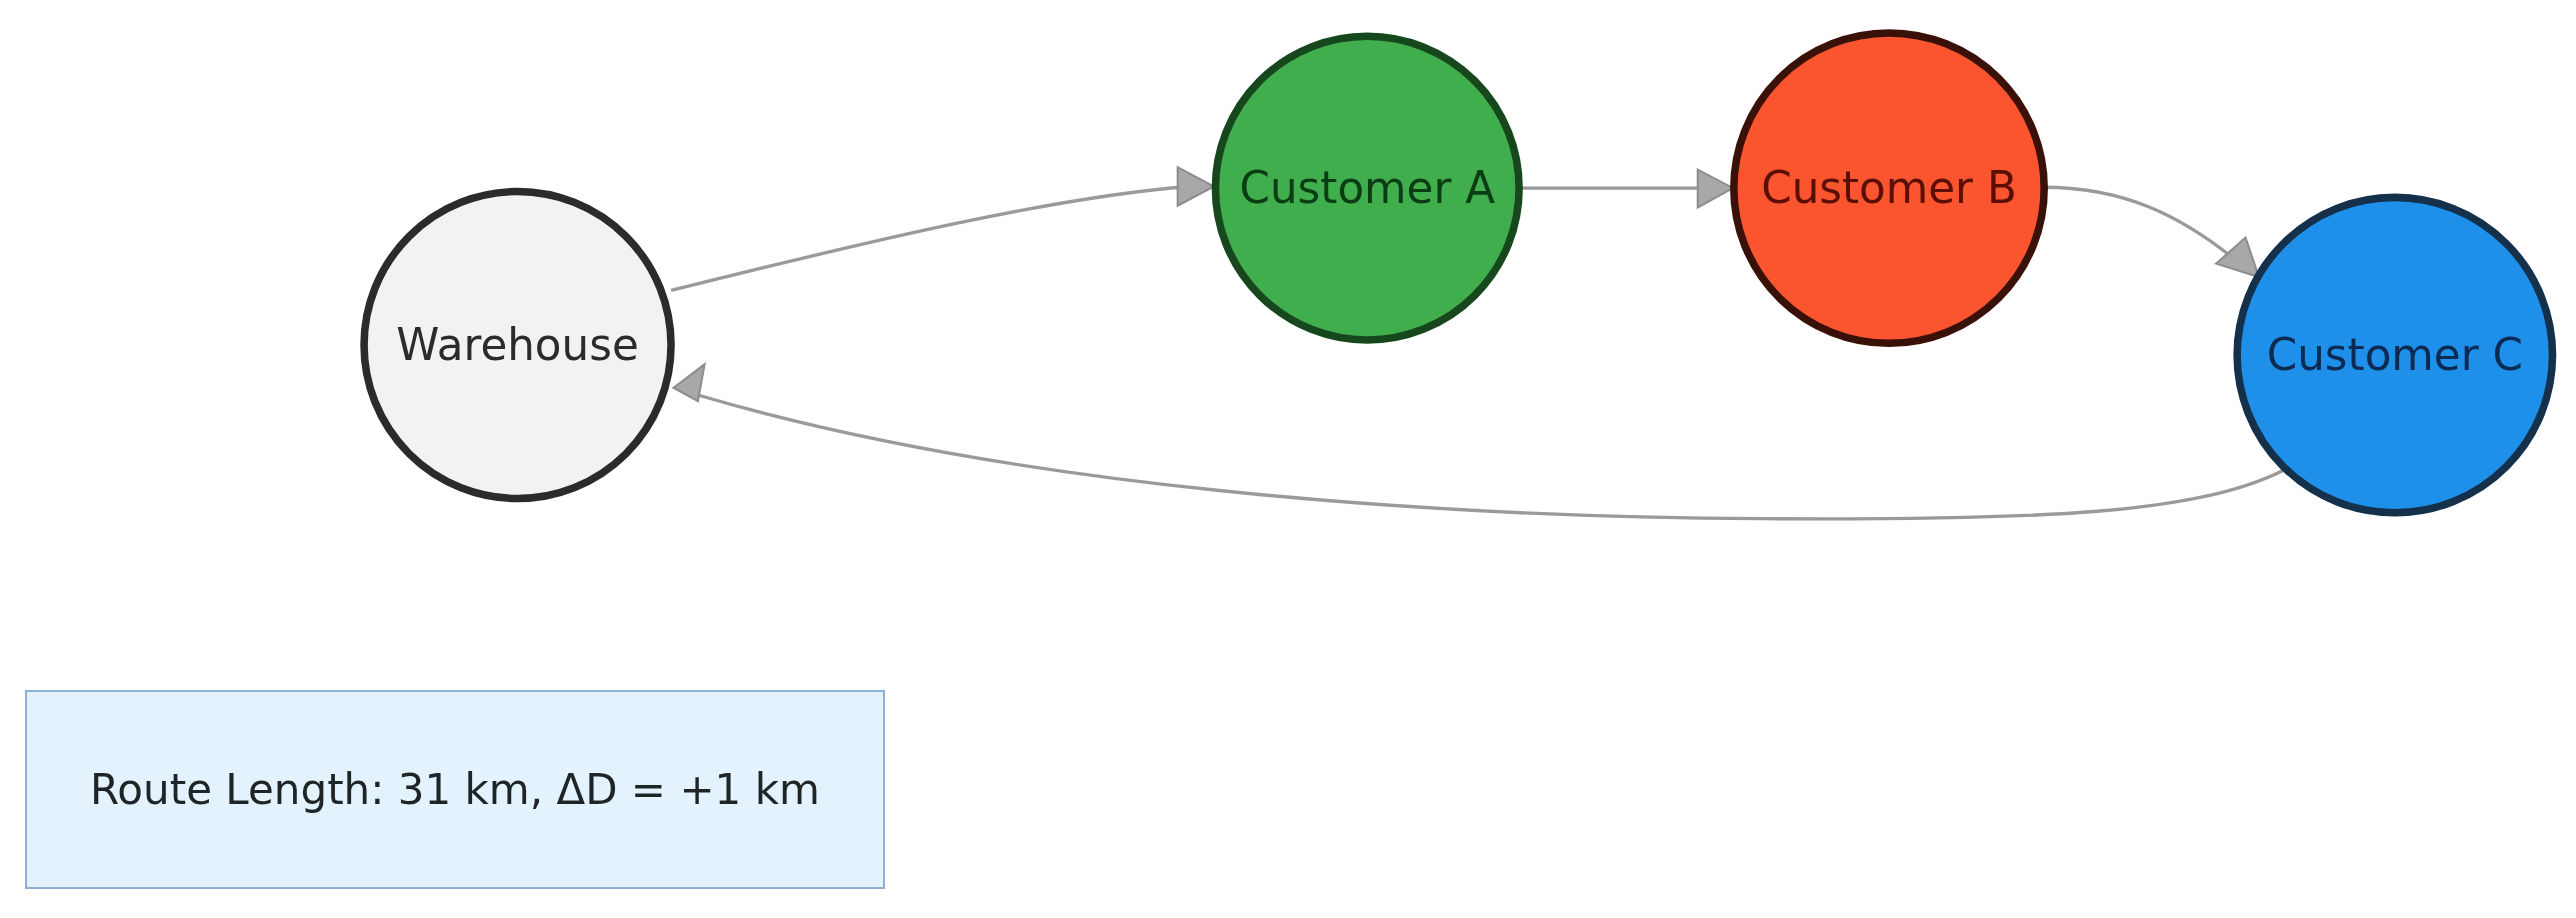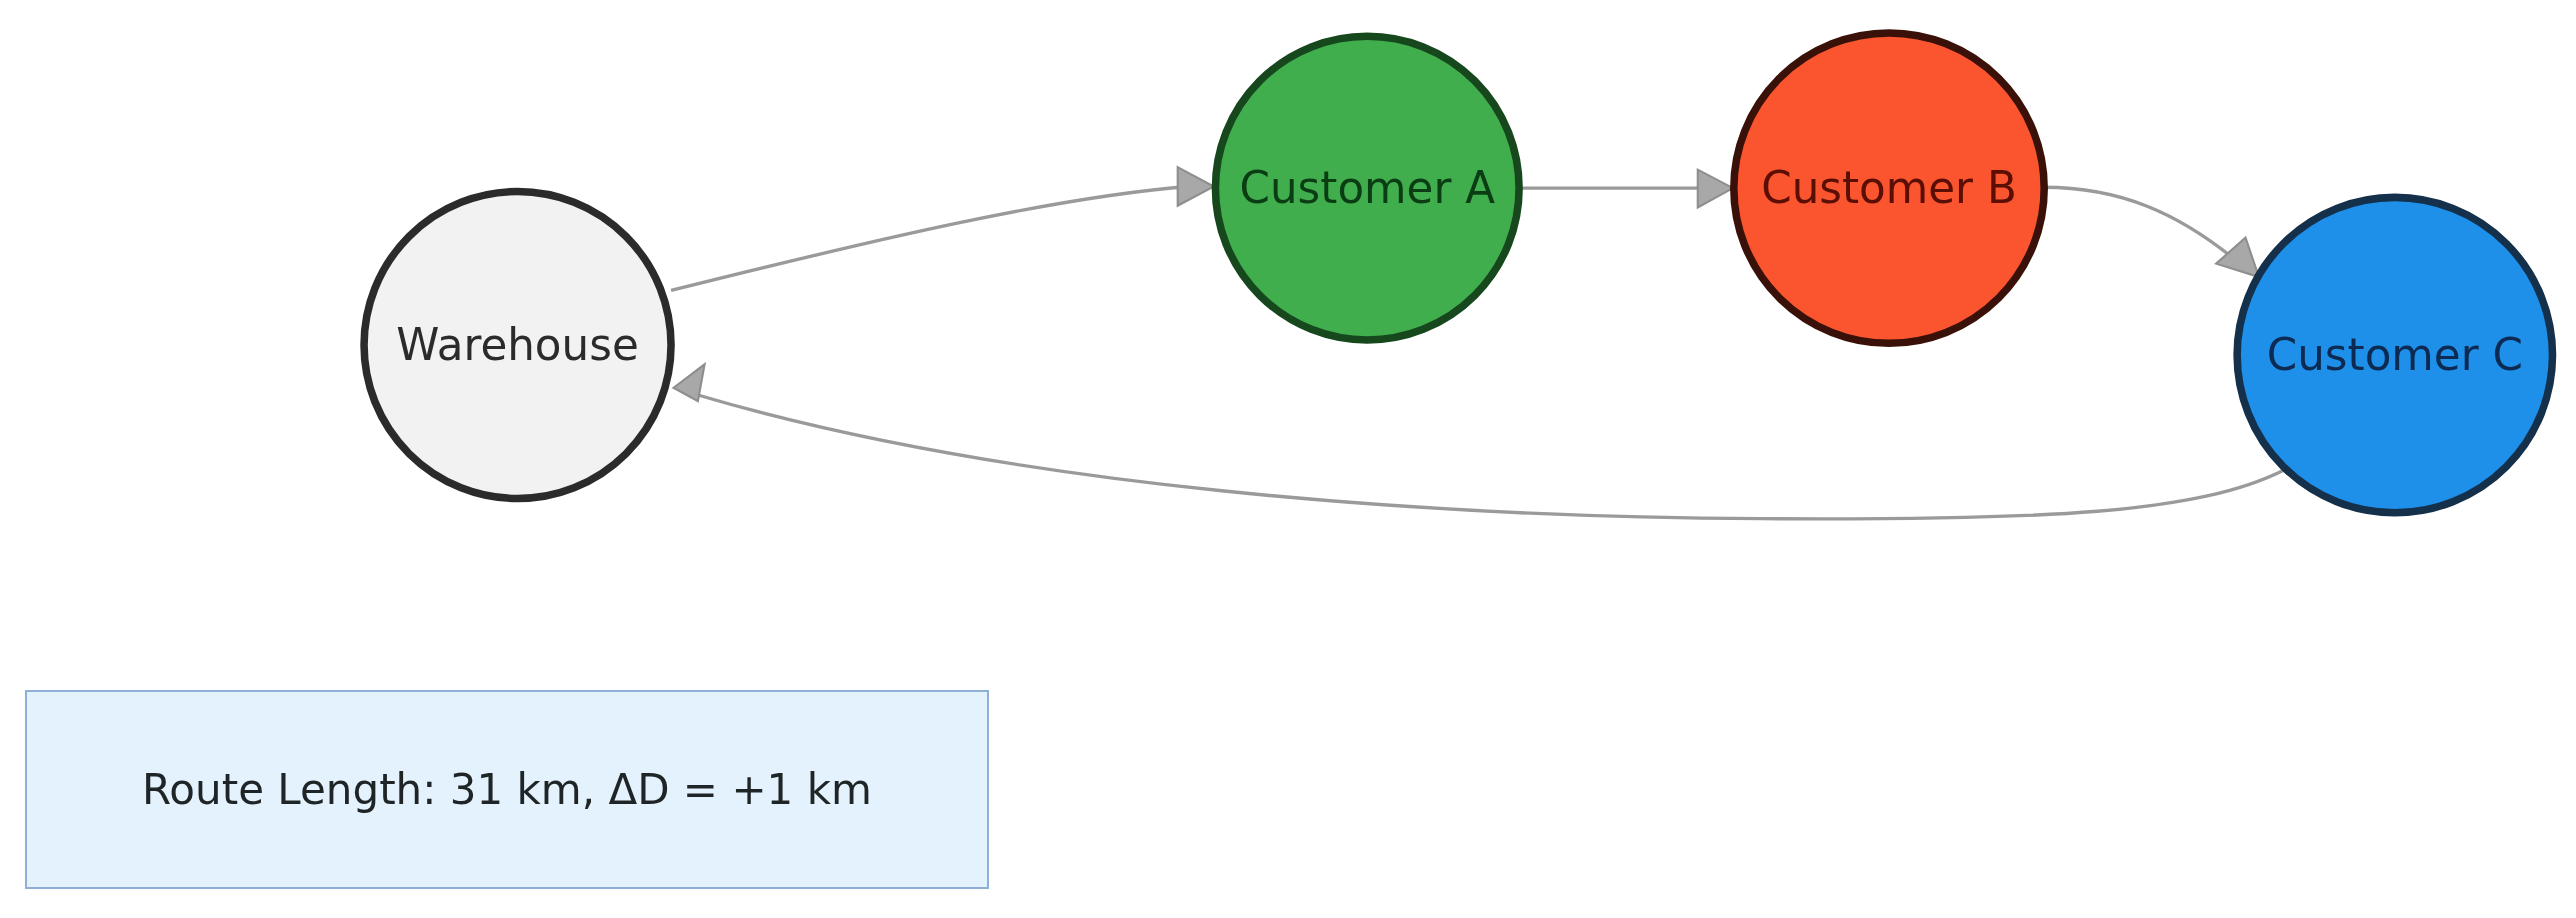--- a/index.html
+++ b/index.html
@@ -37,21 +37,21 @@
   .node-label {
     font-family: "DejaVu Sans", sans-serif;
     font-size: 52px;
     text-anchor: middle;
     dominant-baseline: middle;
   }
   .info-box {
     position: absolute;
     left: 25px;
     top: 690px;
-    width: 964px;
+    width: 860px;
     height: 199px;
     background: #e3f2fc;
     border: 2.5px solid #8fb0d6;
     box-sizing: border-box;
     display: flex;
     align-items: center;
     justify-content: center;
   }
   .info-box-text {
     font-family: "DejaVu Sans", sans-serif;

